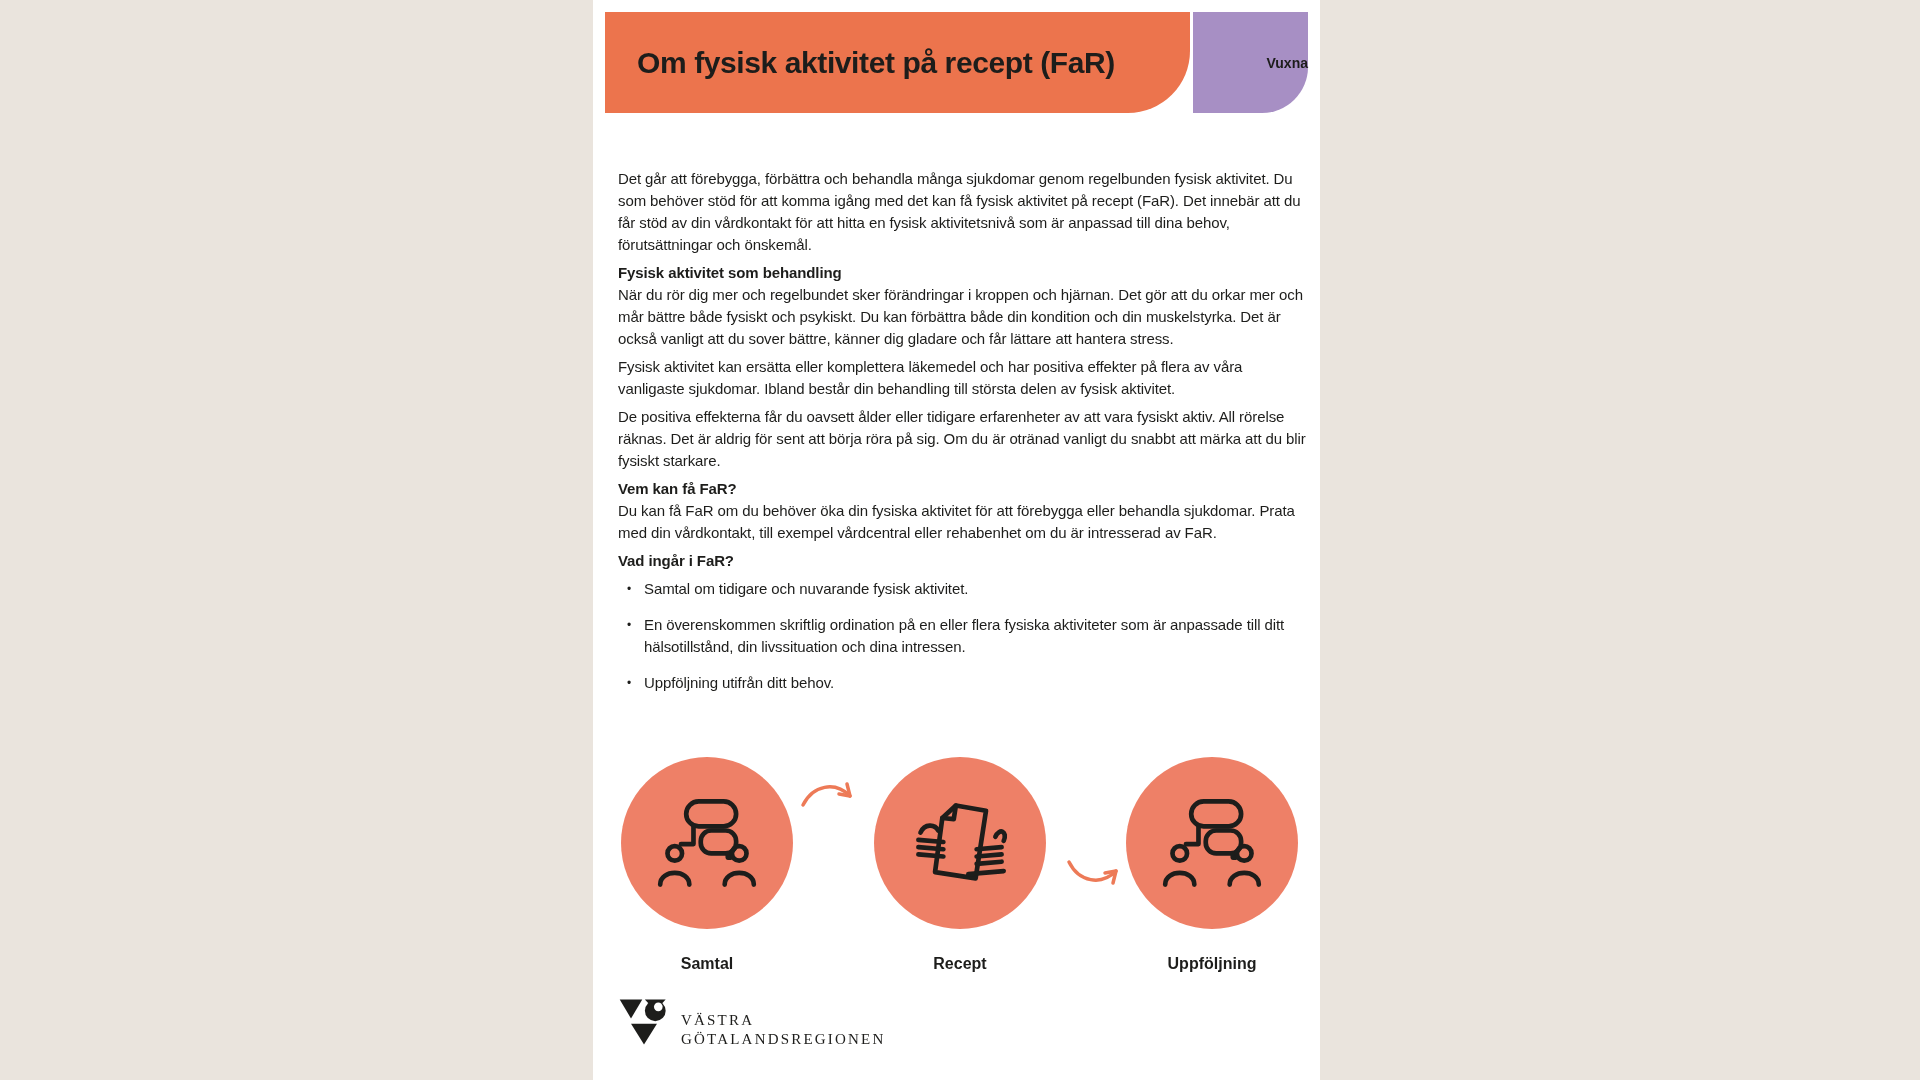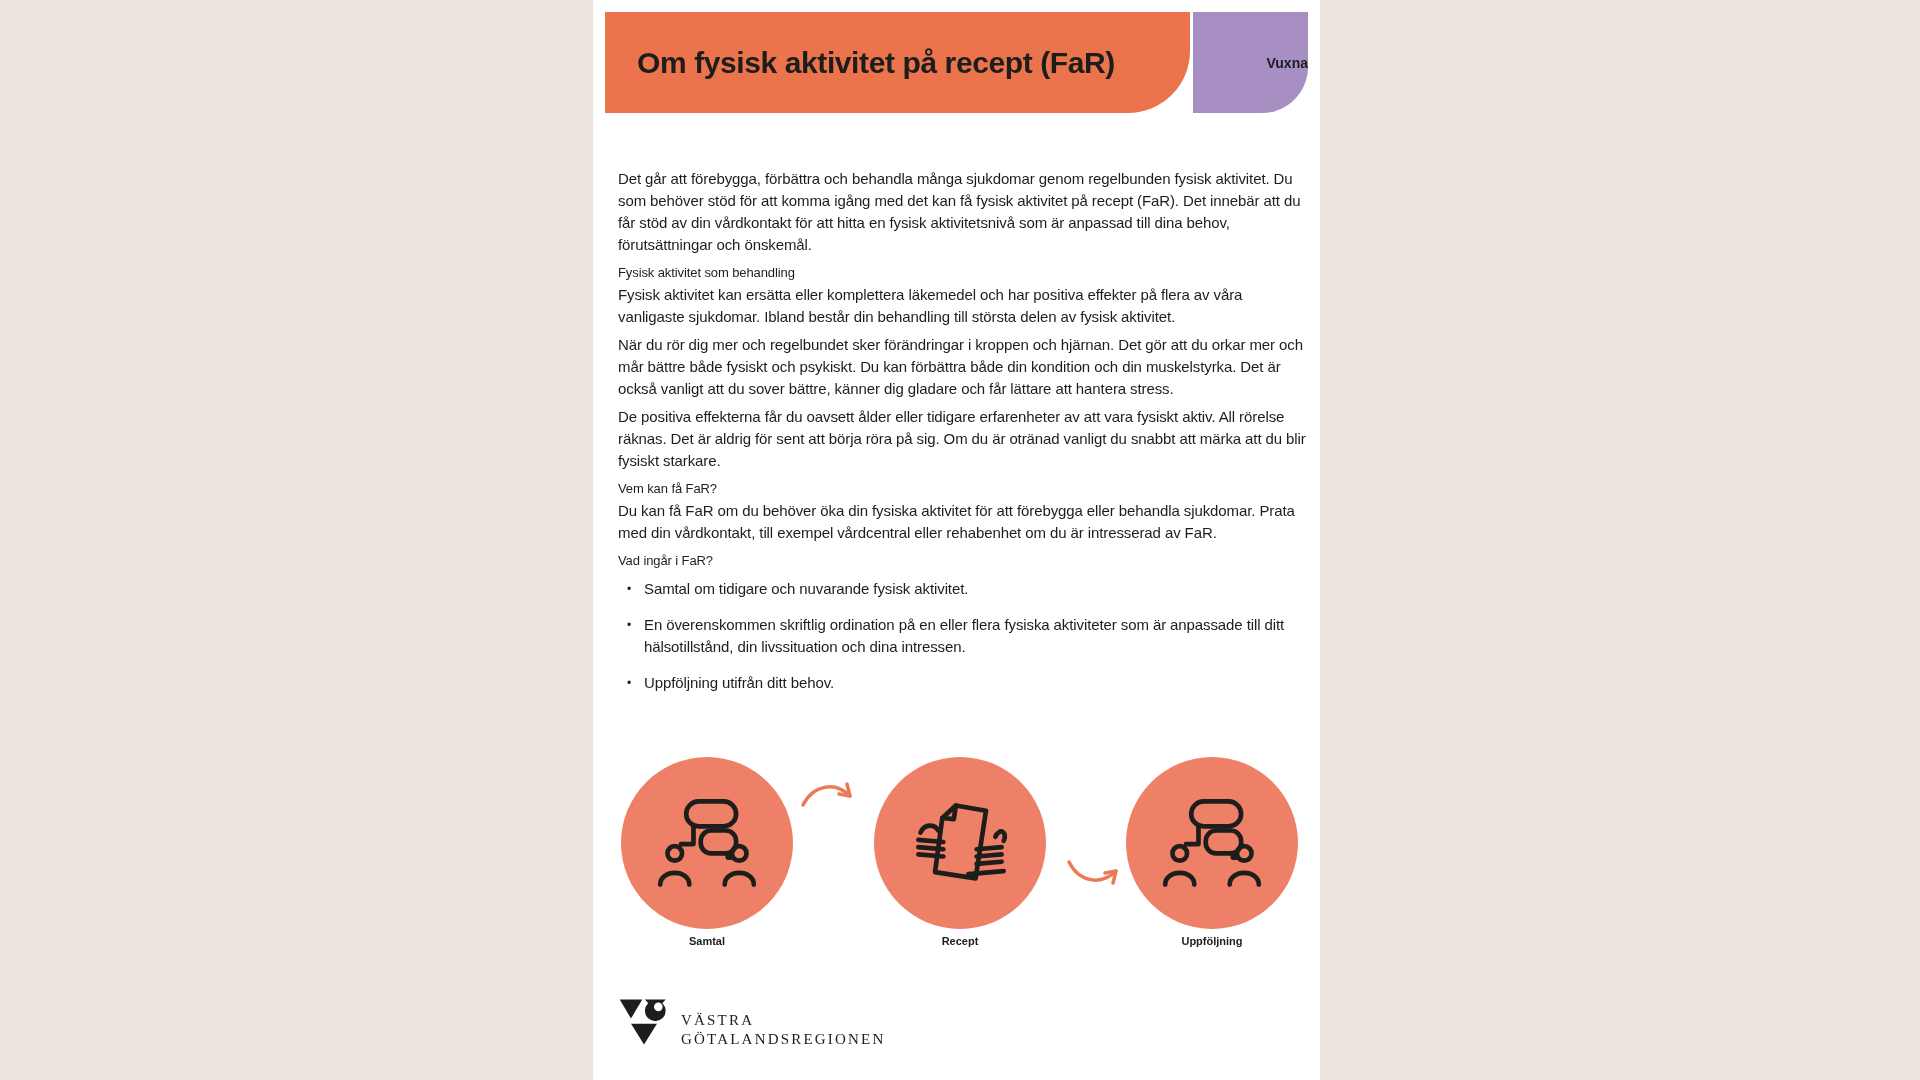--- a/index.html
+++ b/index.html
@@ -12,32 +12,32 @@
   .banner{flex:1;background:var(--banner);border-radius:0 0 62px 0;display:flex;align-items:center;padding-left:32px;box-sizing:border-box}
   .banner h1{font-size:30px;font-weight:700;letter-spacing:-0.4px;margin:0;color:var(--ink)}
   .audience{width:115px;background:var(--audience);border-radius:0 0 46px 0;display:flex;align-items:center;justify-content:flex-end}
   .audience span{font-size:14px;font-weight:700}
 
   
   .content{position:absolute;left:25px;top:168px;width:692px;height:586px;overflow:hidden;
     font-size:15px;line-height:22px;letter-spacing:-0.1px}
   .content p{margin:0 0 6px}
   .content p.lead{font-weight:400}
-  .content h2{font-size:13px;line-height:22px;font-weight:400;margin:0}
+  .content h2{font-size:15px;line-height:22px;font-weight:700;margin:0}
   ul.points{list-style:none;margin:6px 0 0;padding:0}
   ul.points li{display:flex;margin:0 0 14px;padding-left:9px}
   ul.points .marker{width:17px;flex:none;font-size:12px;line-height:22px}
   ul.points .btext{flex:1}
 
   
   .step{position:absolute;width:172px;text-align:center}
   .step .circle{width:172px;height:172px;border-radius:50%;background:var(--circle);
     display:flex;align-items:center;justify-content:center}
   .step svg.ic{width:104px;height:104px;color:var(--ink)}
-  .step .label{margin-top:6px;font-weight:700;font-size:11px}
+  .step .label{margin-top:26px;font-weight:700;font-size:16px}
   .step1{left:28px;top:757px}.step2{left:281px;top:757px}.step3{left:533px;top:757px}
   .flow-arrow{position:absolute;color:var(--arrow)}
   .arrow1{left:206px;top:779px}
   .arrow2{left:472px;top:852px}
 
   
   .logo{position:absolute;left:25px;top:995px;display:flex;align-items:flex-end;gap:11px}
   .logo svg{width:52px;height:54px;color:var(--ink)}
   .logo .words{padding-top:7px;font-family:"Liberation Serif",serif;font-size:15px;
     line-height:19px;letter-spacing:2.2px;color:var(--ink);white-space:nowrap}
@@ -54,22 +54,22 @@
       </div>
       <div class="audience">
         <span>Vuxna</span>
       </div>
     </div>
 
     <div class="content">
       <p class="lead">Det går att förebygga, förbättra och behandla många sjukdomar genom regelbunden fysisk aktivitet. Du som behöver stöd för att komma igång med det kan få fysisk aktivitet på recept (FaR). Det innebär att du får stöd av din vårdkontakt för att hitta en fysisk aktivitetsnivå som är anpassad till dina behov, förutsättningar och önskemål.</p>
 
       <h2>Fysisk aktivitet som behandling</h2>
+      <p>När du rör dig mer och regelbundet sker förändringar i kroppen och hjärnan. Det gör att du orkar mer och mår bättre både fysiskt och psykiskt. Du kan förbättra både din kondition och din muskelstyrka. Det är också vanligt att du sover bättre, känner dig gladare och får lättare att hantera stress.</p>
       <p>Fysisk aktivitet kan ersätta eller komplettera läkemedel och har positiva effekter på flera av våra vanligaste sjukdomar. Ibland består din behandling till största delen av fysisk aktivitet.</p>
-      <p>När du rör dig mer och regelbundet sker förändringar i kroppen och hjärnan. Det gör att du orkar mer och mår bättre både fysiskt och psykiskt. Du kan förbättra både din kondition och din muskelstyrka. Det är också vanligt att du sover bättre, känner dig gladare och får lättare att hantera stress.</p>
       <p>De positiva effekterna får du oavsett ålder eller tidigare erfarenheter av att vara fysiskt aktiv. All rörelse räknas. Det är aldrig för sent att börja röra på sig. Om du är otränad vanligt du snabbt att märka att du blir fysiskt starkare.</p>
 
       <h2>Vem kan få FaR?</h2>
       <p>Du kan få FaR om du behöver öka din fysiska aktivitet för att förebygga eller behandla sjukdomar. Prata med din vårdkontakt, till exempel vårdcentral eller rehabenhet om du är intresserad av FaR.</p>
 
       <h2>Vad ingår i FaR?</h2>
 
       <ul class="points">
         <li>
           <span class="marker">•</span>

